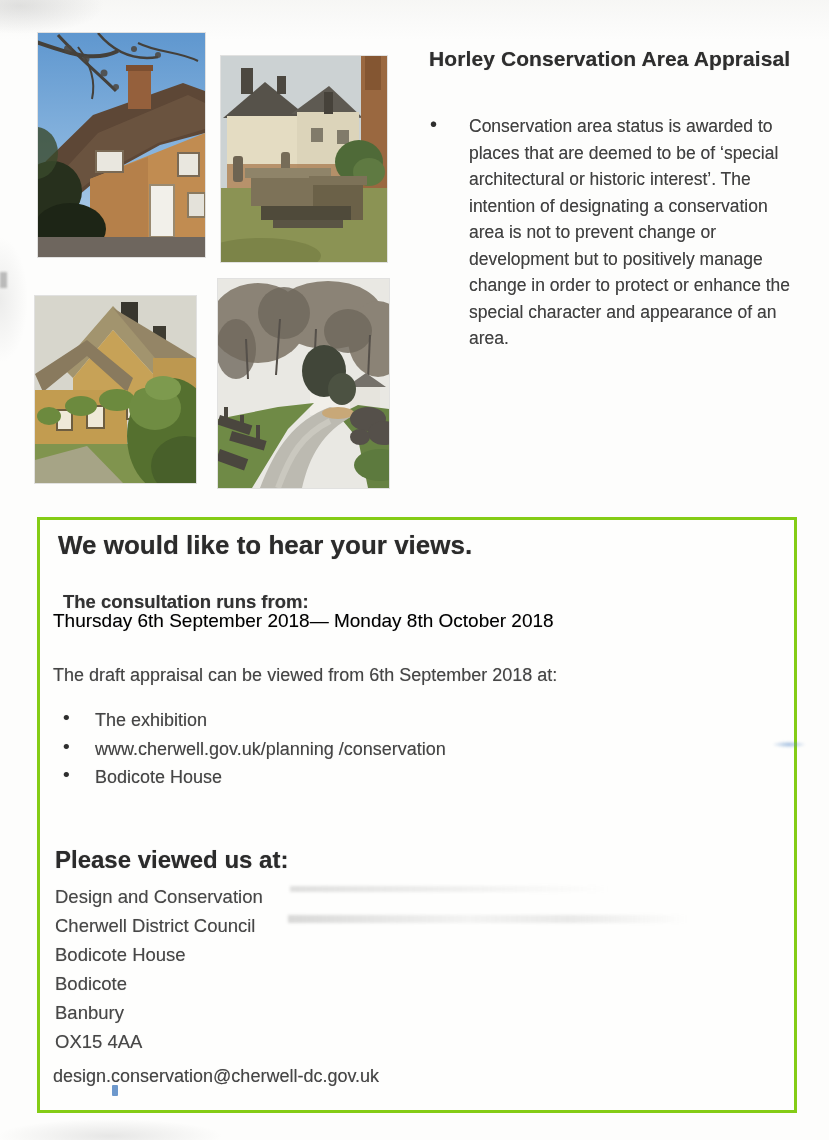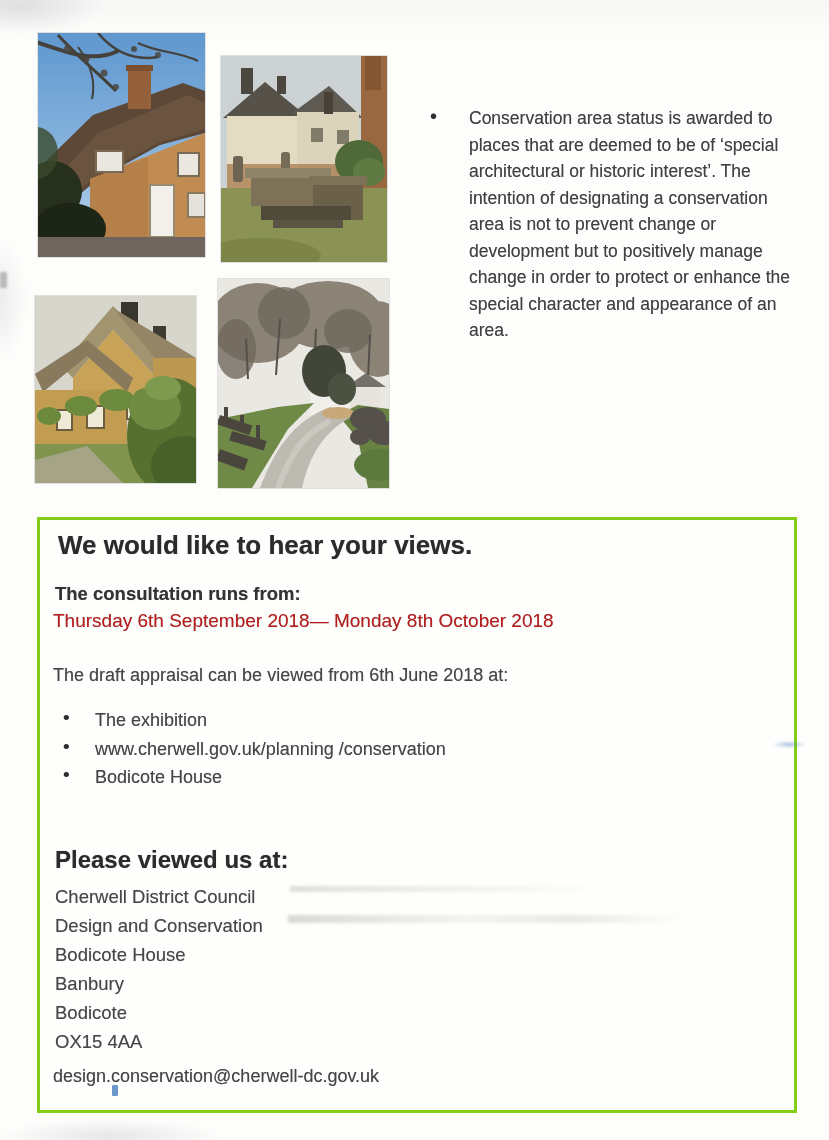--- a/index.html
+++ b/index.html
@@ -30,21 +30,21 @@
   .photo3{left:35px;top:296px;width:161px;height:187px;}
   .photo4{left:218px;top:279px;width:171px;height:209px;}
 
   
   .title{
     position:absolute;left:429px;top:33px;width:380px;
     font-size:21px;font-weight:bold;color:#2e2e2e;
     letter-spacing:.1px;
     text-shadow:0 0 .7px rgba(46,46,46,.55);
   }
-  .intro-list{position:absolute;left:430px;top:105px;width:372px;
+  .intro-list{position:absolute;left:430px;top:113px;width:372px;
     list-style:none;margin:0;padding:0;}
   .intro-list li{
     position:relative;padding-left:39px;margin-bottom:26px;
     font-size:17.5px;line-height:26.5px;color:#414141;
     text-shadow:0 0 .6px rgba(65,65,65,.5);
   }
   .intro-list li::before{
     content:"\2022";position:absolute;left:0;top:-2px;
     font-size:20px;color:#2e2e2e;
   }
@@ -53,28 +53,28 @@
   .views-box{
     position:absolute;left:37px;top:517px;width:754px;height:590px;
     border:3px solid #84cc16;background:rgba(255,255,255,.35);
   }
   .box-heading{
     position:absolute;left:18px;top:10px;margin:0;
     font-size:26px;font-weight:bold;color:#2b2b2b;
     text-shadow:0 0 .8px rgba(43,43,43,.55);
   }
   .consult-label{
-    position:absolute;left:15px;top:63px;margin:0;
+    position:absolute;left:15px;top:63px;margin:8px;
     font-size:18.5px;font-weight:bold;color:#333;
     text-shadow:0 0 .7px rgba(51,51,51,.5);
     text-align:right;
   }
   .consult-dates{
     position:absolute;left:13px;top:90px;margin:0;
-    font-size:19px;color:#b91c1c;
+    font-size:19px;color:#000000;
     text-shadow:0 0 .7px rgba(74,74,74,.45);
   }
   .viewing-line{
     position:absolute;left:13px;top:145px;margin:0;
     font-size:18px;color:#454545;
     text-shadow:0 0 .7px rgba(69,69,69,.45);
   }
   .venue-list{
     position:absolute;left:13px;top:190px;width:600px;
     list-style:none;margin:0;padding:0;
@@ -303,44 +303,45 @@
 
       <g fill="#55504a">
         <ellipse cx="150" cy="140" rx="18" ry="12"></ellipse>
         <ellipse cx="166" cy="154" rx="16" ry="12"></ellipse>
         <ellipse cx="142" cy="158" rx="10" ry="8"></ellipse>
       </g>
       <ellipse cx="162" cy="186" rx="26" ry="16" fill="#5d7a3e"></ellipse>
     </svg>
   </figure>
 
+  <h1 class="title">Horley Conservation Area Appraisal</h1>
 
   <ul class="intro-list">
     <li><span>Conservation area status is awarded to places that are deemed to be of ‘special architectural or historic interest’.  The intention of designating a conservation area is not to prevent change or development but to positively manage change in order to protect or enhance the special character and appearance of an area.</span></li>
   </ul>
 
   <div class="views-box">
     <h2 class="box-heading">We would like to hear your views.</h2>
     <p class="consult-label">The consultation runs from:</p>
     <p class="consult-dates">Thursday 6th September 2018— Monday 8th October 2018</p>
-    <p class="viewing-line">The draft appraisal can be viewed from 6th June 2018 at:</p>
+    <p class="viewing-line">The draft appraisal can be viewed from 6th September 2018 at:</p>
 
     <ul class="venue-list">
       <li><span>The exhibition</span></li>
       <li><span>www.cherwell.gov.uk/planning /conservation</span></li>
       <li><span>Bodicote House</span></li>
     </ul>
 
     <h3 class="contact-heading">Please viewed us at:</h3>
     <ul class="address-list">
+      <li>Design and Conservation</li>
       <li>Cherwell District Council</li>
-      <li>Design and Conservation</li>
       <li>Bodicote House</li>
+      <li>Bodicote</li>
       <li>Banbury</li>
-      <li>Bodicote</li>
       <li>OX15 4AA</li>
     </ul>
 
     <p class="email-line">design.conservation@cherwell-dc.gov.uk</p>
   </div>
 
   <div class="artifact smudge-1"></div>
   <div class="artifact smudge-2"></div>
   <div class="artifact blue-mark-border"></div>
   <div class="artifact blue-tick-email"></div>

